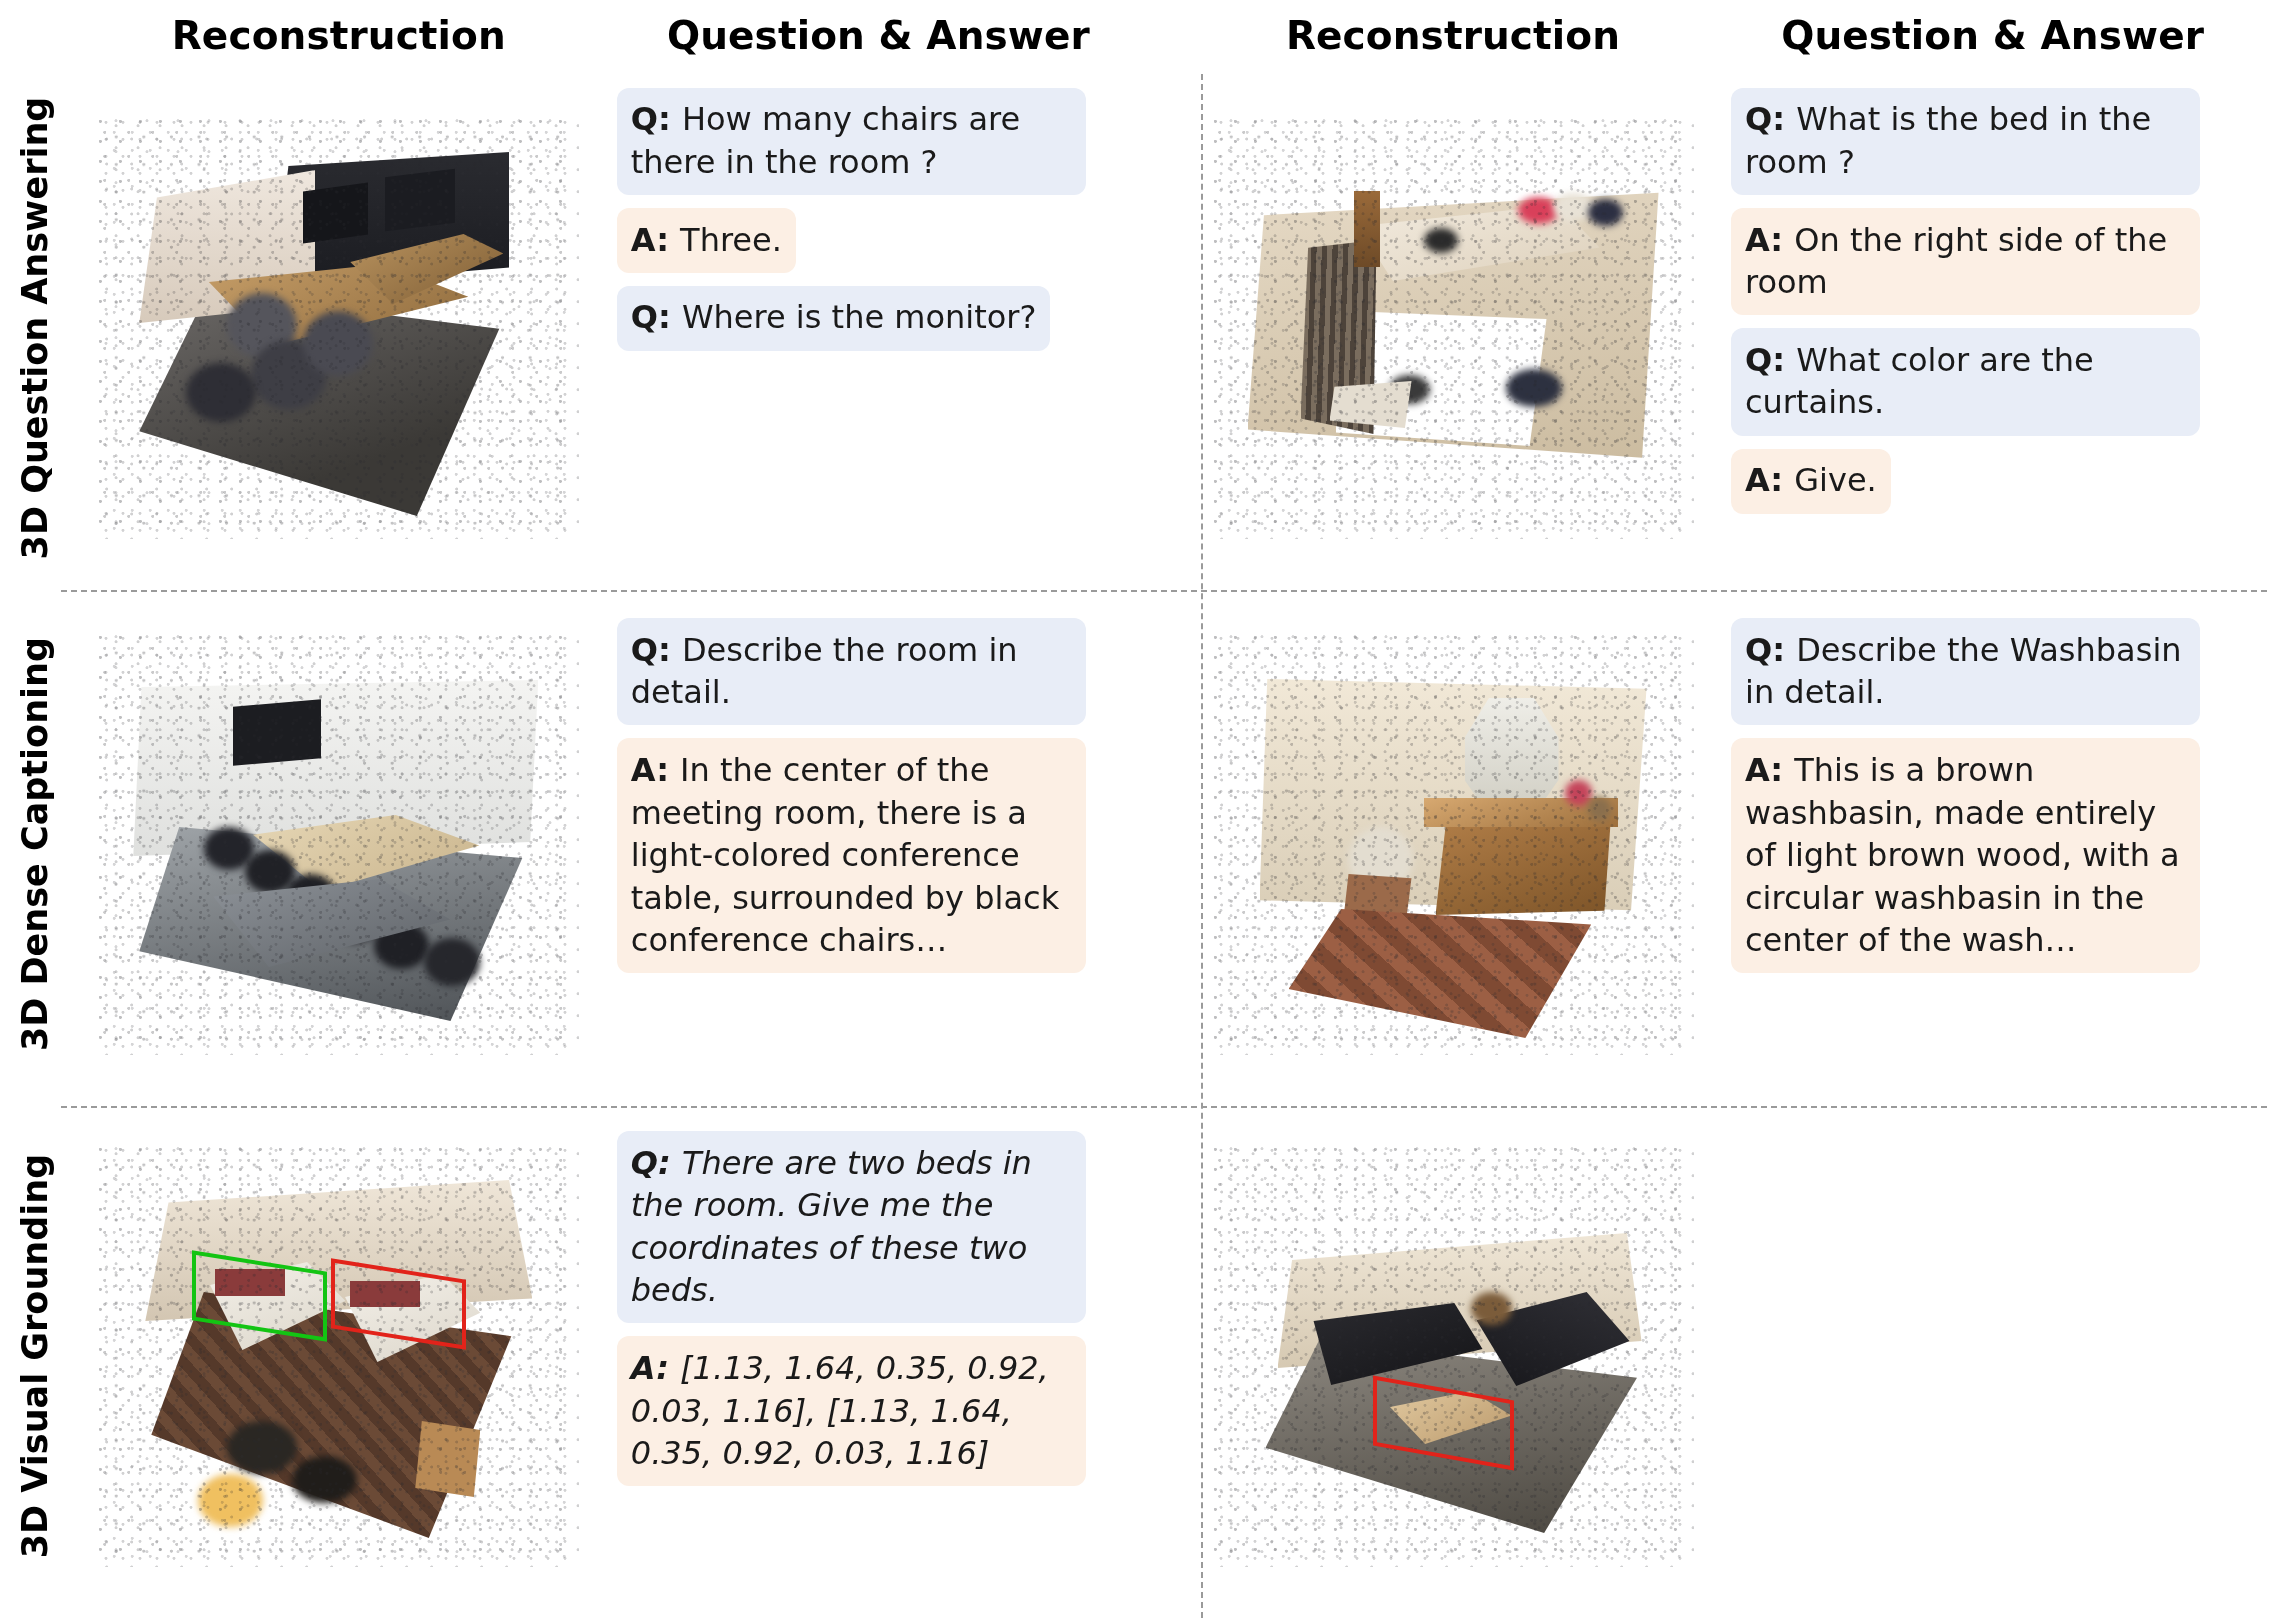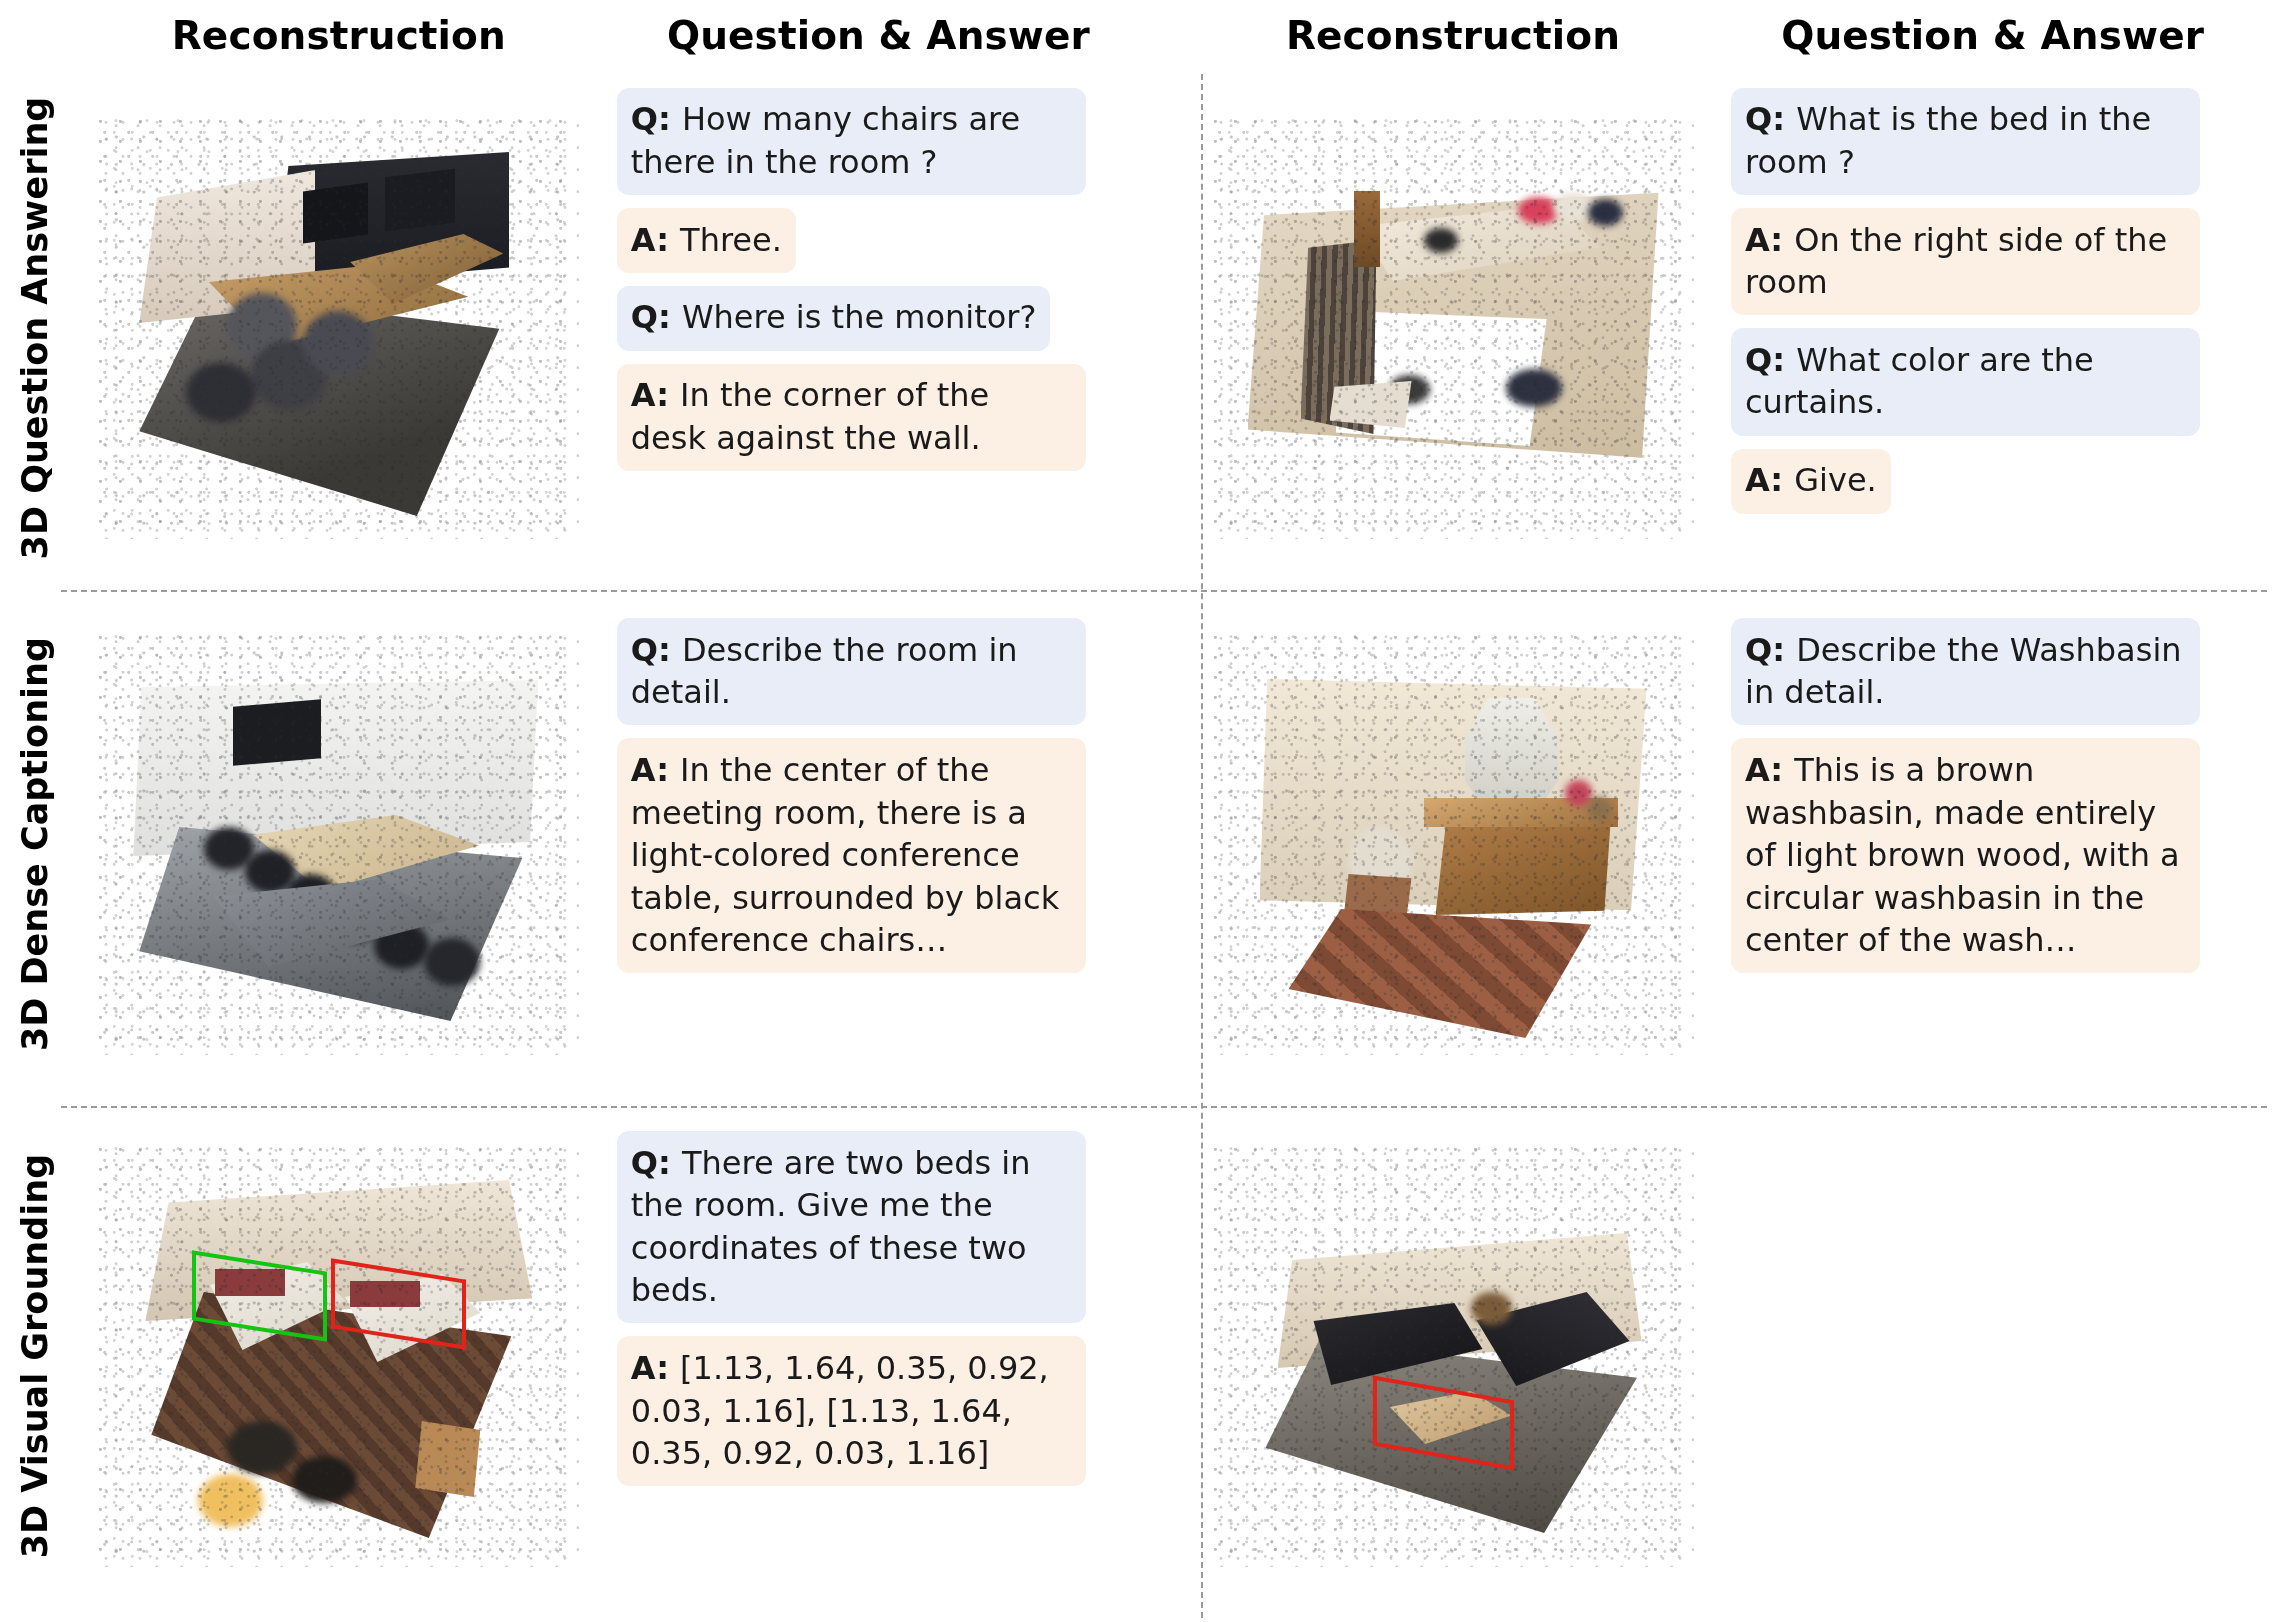--- a/index.html
+++ b/index.html
@@ -66,21 +66,21 @@
 
   .qa-cell {
     display: flex;
     flex-direction: column;
     justify-content: flex-start;
     padding: 17.6px 5.9px 5.9px 8.2px;
     gap: 13px;
     box-sizing: border-box;
   }
   .qa-cell.row2 { justify-content: flex-start; padding-top: 32px; }
-  .qa-cell.row3 { justify-content: flex-start; padding-top: 29px; }
+  .qa-cell.row3 { justify-content: flex-start; padding-top: 29px; font-style: italic; }
 
   .bubble {
     border-radius: 12px;
     padding: 10.6px 14px 11.7px 14px;
     font-size: 32px;
     line-height: 1.33;
     display: inline-block;
     width: fit-content;
     max-width: 469px;
     box-sizing: border-box;
@@ -200,24 +200,20 @@
         <span>How many chairs are there in the room ?</span>
       </div>
       <div class="bubble a">
         <span class="tag">A: </span>
         <span>Three.</span>
       </div>
       <div class="bubble q">
         <span class="tag">Q: </span>
         <span>Where is the monitor?</span>
       </div>
-      <div class="bubble a">
-        <span class="tag">A: </span>
-        <span>In the corner of the desk against the wall.</span>
-      </div>
     </div>
 
     <div></div>
 
     <div class="recon-cell">
       <div class="scene">
         <div class="quad" style="left:35px;top:70px;width:411px;height:282px;background:linear-gradient(170deg,#e6dac6,#cbbb9f);clip-path:polygon(4% 10%,100% 2%,96% 96%,0% 86%);"></div>
         <div class="quad" style="left:123px;top:194px;width:211px;height:135px;background:#ffffff;clip-path:polygon(6% 0%,100% 6%,92% 100%,0% 90%);"></div>
 
         <div class="quad" style="left:135px;top:88px;width:252px;height:76px;background:linear-gradient(160deg,#f3ece0,#ddd0bb);clip-path:polygon(4% 28%,84% 0%,100% 56%,18% 100%);"></div>

